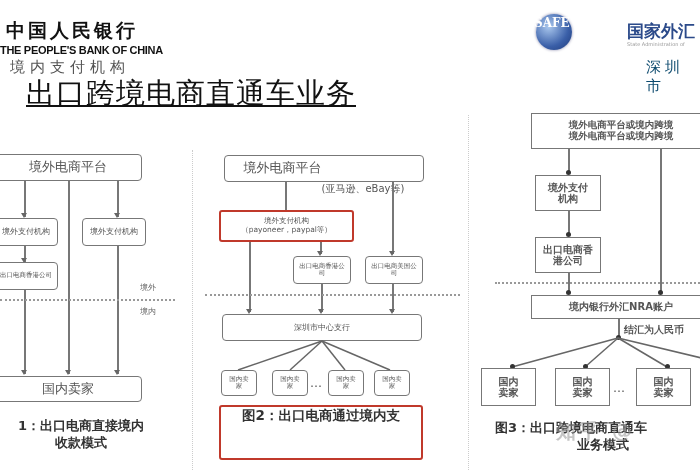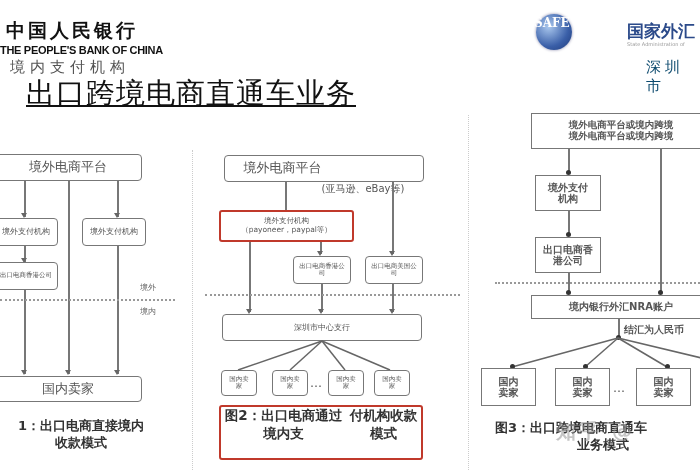--- a/index.html
+++ b/index.html
@@ -108,21 +108,20 @@
     <line x1="122" y1="1" x2="190" y2="30" stroke="#666" stroke-width="1.5"></line>
   </svg>
   <div class="box rbox tiny" style="left:221px;top:370px;width:36px;height:26px;padding:0 6px;">国内卖家</div>
   <div class="box rbox tiny" style="left:272px;top:370px;width:36px;height:26px;padding:0 6px;">国内卖家</div>
   <div class="abs" style="left:310px;top:376px;font-size:12px;color:#555;">…</div>
   <div class="box rbox tiny" style="left:328px;top:370px;width:36px;height:26px;padding:0 6px;">国内卖家</div>
   <div class="box rbox tiny" style="left:374px;top:370px;width:36px;height:26px;padding:0 6px;">国内卖家</div>
 
   <div class="caption red" style="left:219px;top:405px;width:204px;height:55px;box-sizing:border-box;border-radius:3px;font-size:13.5px;display:flex;flex-direction:row;justify-content:center;">
     <div>图2：出口电商通过境内支</div>
-    <div>付机构收款模式</div>
   </div>
 </div>
 
 <div>
   <div class="box" style="left:531px;top:113px;width:180px;height:36px;flex-direction:column;font-size:9.5px;font-weight:bold;color:#555;">
     <div>境外电商平台或境内跨境</div>
     <div>境外电商平台或境内跨境</div>
   </div>
   <div class="vline" style="left:568px;top:149px;height:24px;"></div>
   <div class="dot" style="left:566px;top:170px;"></div>

